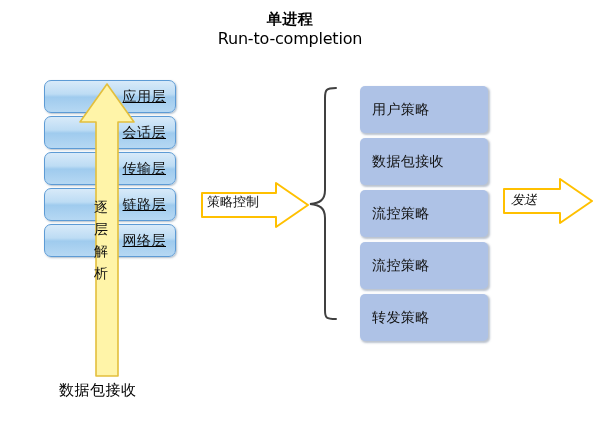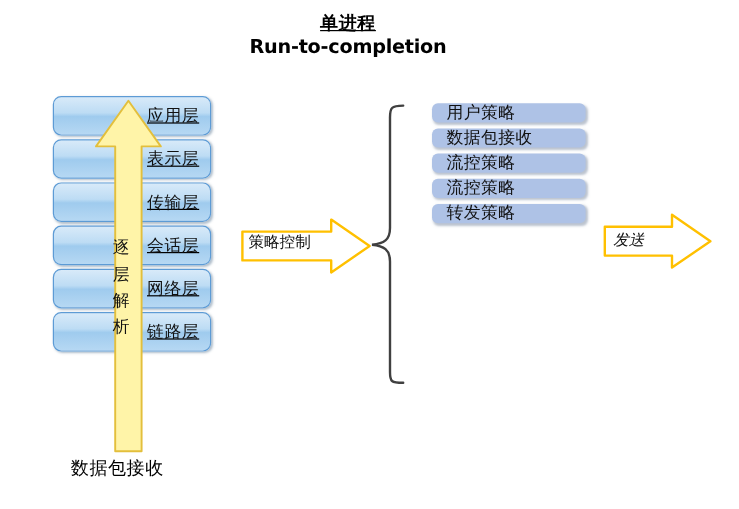--- a/index.html
+++ b/index.html
@@ -22,25 +22,24 @@
     left: 150px;
     top: 10px;
     width: 280px;
     text-align: center;
     line-height: 1.25;
   }
   .title-cn {
     font-size: 15px;
     font-weight: bold;
     letter-spacing: 0.5px;
-    text-decoration: underline;
   }
   .title-en {
     font-size: 16px;
-    font-weight: bold;
+    font-weight: normal;
     letter-spacing: -0.2px;
   }
 
   
   .osi-stack {
     position: absolute;
     left: 44px;
     top: 80px;
     width: 132px;
     text-decoration: underline;
@@ -128,21 +127,21 @@
   .brace svg { display: block; }
 
   
   .policy-stack {
     position: absolute;
     left: 360px;
     top: 86px;
     width: 128px;
   }
   .policy-box {
-    height: 16px;
+    height: 47px;
     margin-bottom: 5px;
     background: #aec2e6;
     border-radius: 5px;
     box-shadow: 1.5px 1.5px 2px rgba(120,135,160,0.5);
     display: flex;
     align-items: center;
     box-sizing: border-box;
     padding-left: 12px;
   }
   .policy-box span {
@@ -176,33 +175,30 @@
 <div class="title-block">
   <div class="title-cn">单进程</div>
   <div class="title-en">Run-to-completion</div>
 </div>
 
 <div class="osi-stack">
   <div class="osi-box">
     <span>应用层</span>
   </div>
   <div class="osi-box">
-    <span>表示层</span>
+    <span>会话层</span>
   </div>
   <div class="osi-box">
     <span>传输层</span>
   </div>
   <div class="osi-box">
-    <span>会话层</span>
+    <span>链路层</span>
   </div>
   <div class="osi-box">
     <span>网络层</span>
-  </div>
-  <div class="osi-box">
-    <span>链路层</span>
   </div>
 </div>
 
 <div class="up-arrow">
   <svg width="58" height="296" viewBox="0 0 58 296">
     <polygon points="29,2 56,40 40,40 40,294 18,294 18,40 2,40" fill="#FFF4A8" stroke="#E3BF3C" stroke-width="1.6" stroke-linejoin="round"></polygon>
   </svg>
 </div>
 <div class="up-arrow-label">
   <i>逐</i>

